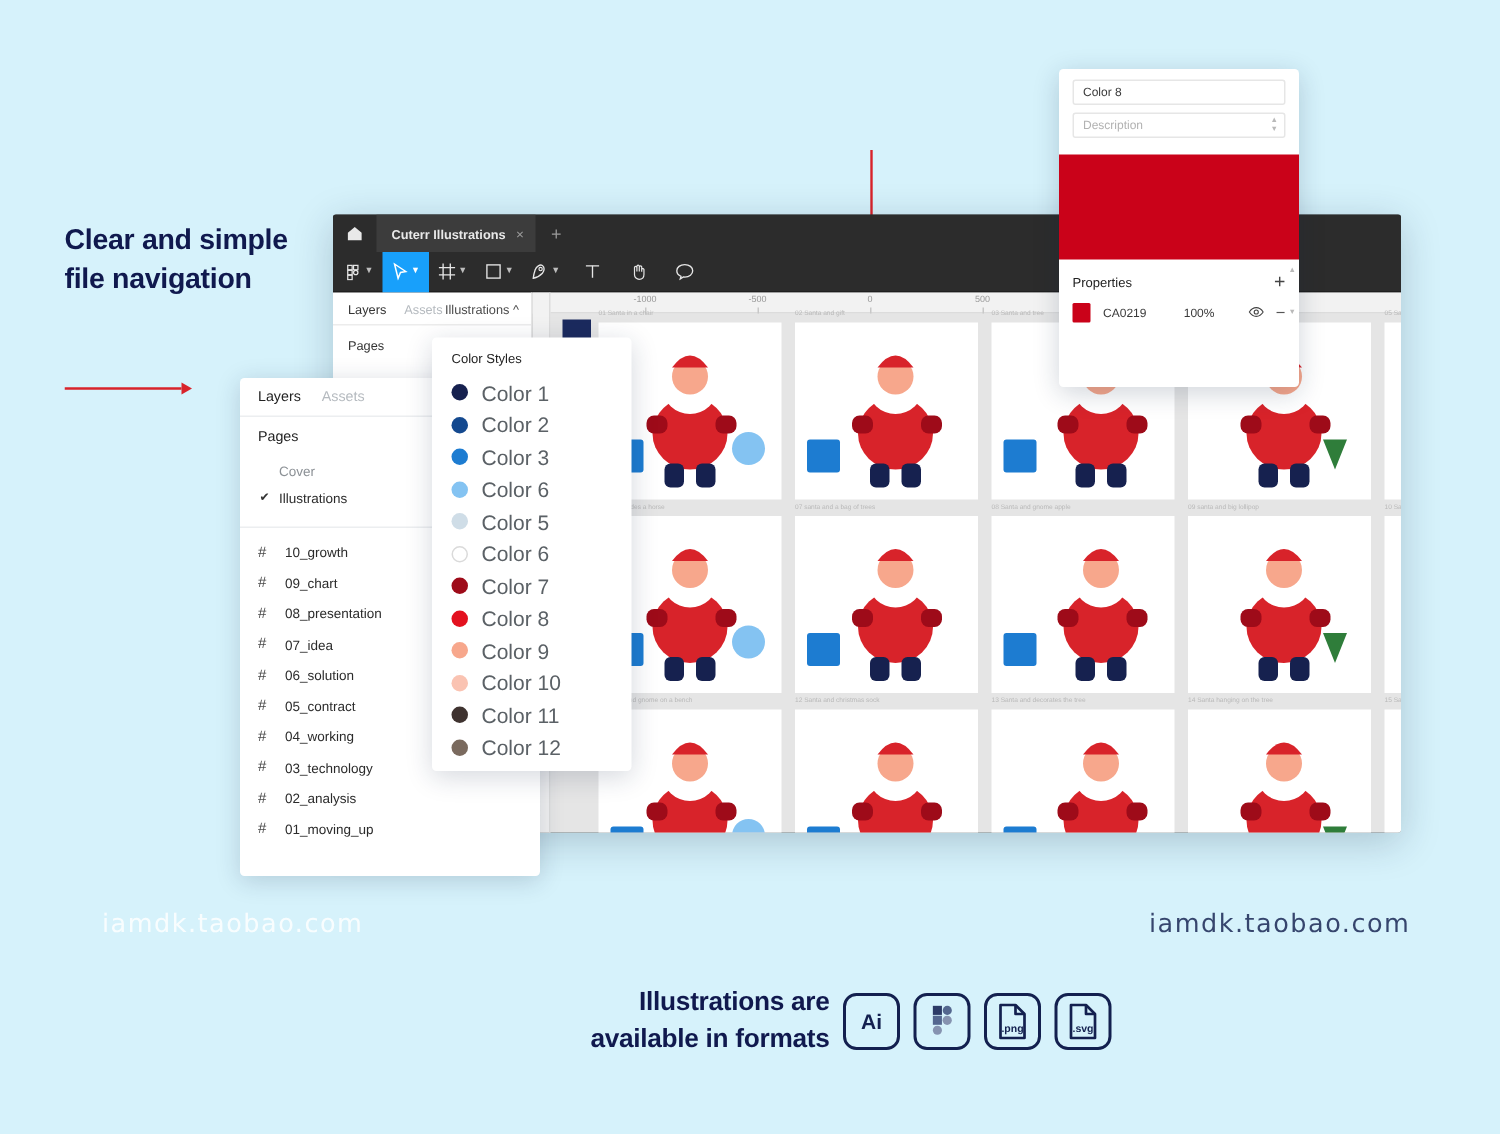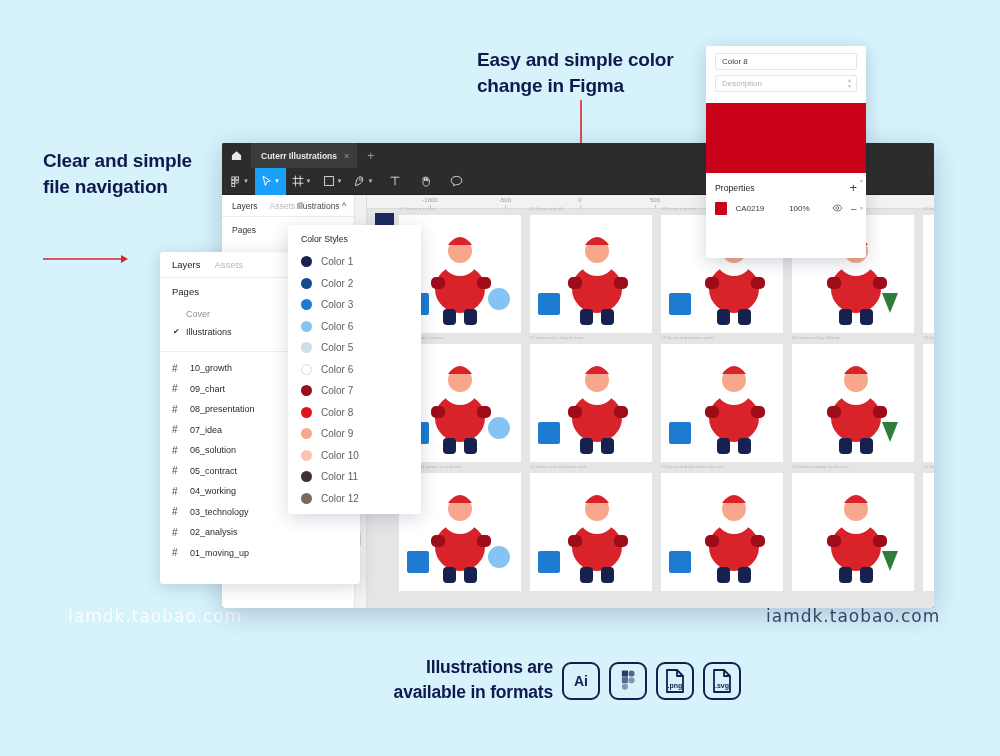--- a/index.html
+++ b/index.html
@@ -103,21 +103,21 @@
   }
   .comp-icon {
     width: 8px; height: 8px; flex: 0 0 8px;
     border: 1px dashed #c3c8cc;
   }
 
   
   #figma-window {
     position: absolute;
     left: 222px; top: 143px;
-    width: 712px; height: 465px;
+    width: 712px; height: 412px;
     background: #2c2c2c;
     border-radius: 2px;
     box-shadow: 0 6px 26px rgba(20,40,70,0.22);
     overflow: hidden;
     z-index: 10;
   }
   
   .fw-titlebar {
     height: 25px; background: #2c2c2c;
     display: flex; align-items: stretch;
@@ -289,21 +289,21 @@
     border-radius: 3px;
     box-shadow: 0 4px 18px rgba(20,40,70,0.18);
     z-index: 50;
     padding: 9px 0 0 0;
     font-size: 8.5px; color: #333;
   }
   .cs-title { font-size: 8.7px; color: #222; padding: 0 13px 7px 13px; }
   .cs-row {
     display: flex; align-items: center; gap: 9px;
     height: 21.5px; padding: 0 13px;
-    font-size: 10px; color: #5b6166;
+    font-size: 14px; color: #5b6166;
   }
   .cs-dot {
     width: 11px; height: 11px; border-radius: 50%; flex: 0 0 11px;
   }
 
   
   #formats {
     position: absolute; left: 562px; top: 662px;
     display: flex; gap: 9px; z-index: 5;
   }
@@ -327,21 +327,20 @@
 <body>
 
 <div id="stage">
 
   <div class="annot" id="annot-left">Clear and simple file navigation</div>
   <svg class="arrow-h" viewBox="0 0 85 12">
     <line x1="0" y1="6" x2="78" y2="6" stroke="#d8232a" stroke-width="1.6"></line>
     <path d="M78 2 L85 6 L78 10 Z" fill="#d8232a"></path>
   </svg>
 
-  <div class="annot" id="annot-top">Easy and simple color change in Figma</div>
   <svg class="arrow-v" viewBox="0 0 12 150">
     <line x1="6" y1="0" x2="6" y2="142" stroke="#d8232a" stroke-width="1.6"></line>
     <path d="M2 142 L6 150 L10 142 Z" fill="#d8232a"></path>
   </svg>
 
   <div id="figma-window">
 
     <div class="fw-titlebar">
       <div class="fw-home">
         <svg width="11" height="11" viewBox="0 0 12 12">

